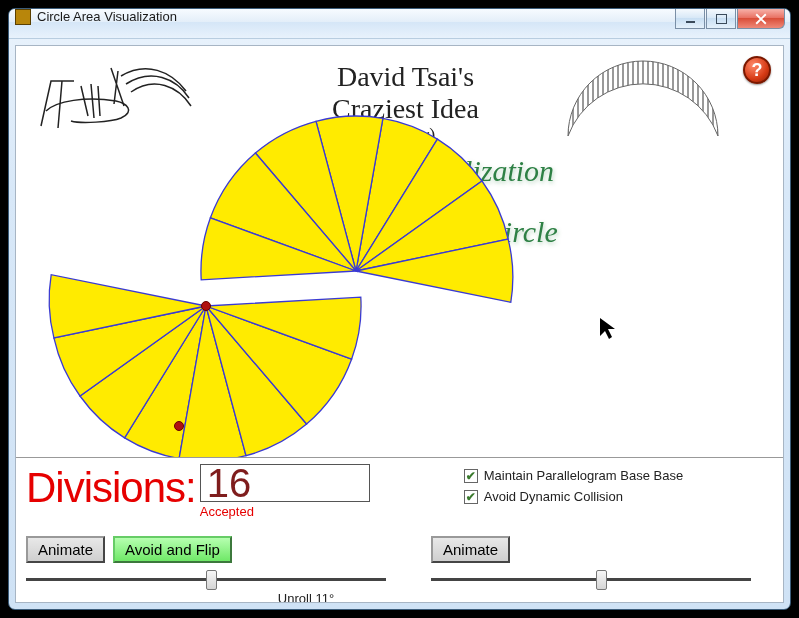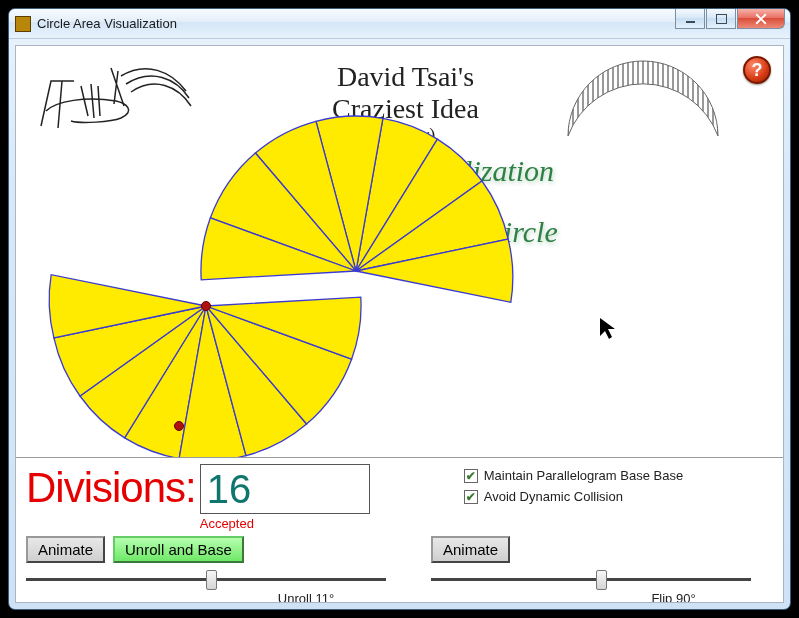--- a/index.html
+++ b/index.html
@@ -18,21 +18,21 @@
     background: linear-gradient(#eaf3fc, #d8e8f8 30%, #cfe2f5);
     border: 1px solid #3b5c7a;
     border-radius: 7px;
     box-shadow: 0 0 8px rgba(0,0,0,0.5);
     display: flex;
     flex-direction: column;
   }
   .titlebar {
     height: 30px;
     display: flex;
-    align-items: center;
+    align-items: flex-start;
     padding: 0 6px;
     background: linear-gradient(#f7fbff, #e3eef9 45%, #d5e6f7 46%, #e8f2fc);
     border-bottom: 1px solid #b8cde0;
     border-radius: 7px 7px 0 0;
     position: relative;
   }
   .app-icon {
     width: 16px; height: 16px;
     background: #b8860b;
     margin-right: 6px;
@@ -159,24 +159,24 @@
     color: #e60000;
     font-family: Arial, sans-serif;
     letter-spacing: -1px;
   }
   .divisions-input-wrap {
     display: flex;
     flex-direction: column;
   }
   .divisions-input {
     width: 170px;
-    height: 50px;
+    height: 38px;
     border: 1px solid #555;
     font-size: 40px;
-    color: #0f766e;
+    color: #7f1d1d;
     font-family: Arial, sans-serif;
     padding: 0 6px;
   }
   .accepted {
     font-size: 13px;
     color: #e60000;
     font-family: Arial, sans-serif;
     margin-top: 2px;
   }
   .checks {
@@ -393,40 +393,39 @@
             <div class="checkbox">✔</div>
             <span>Avoid Dynamic Collision</span>
           </div>
         </div>
       </div>
 
       <div class="row2">
         <div class="group-left">
           <div style="display:flex; gap:8px; align-items:center;">
             <button class="btn">Animate</button>
-            <button class="btn lit">Unroll and Base</button>
+            <button class="btn lit">Avoid and Flip</button>
           </div>
           <div class="slider-group" style="margin-top:4px;">
             <div class="slider">
               <div class="slider-track" style="width:360px;">
                 <div class="slider-thumb" style="left:180px;"></div>
               </div>
             </div>
             <div class="slider-label" style="margin-left:170px;">Unroll 11°</div>
           </div>
         </div>
 
         <div class="group-right">
           <button class="btn">Animate</button>
           <div class="slider-group" style="margin-top:4px;">
             <div class="slider">
               <div class="slider-track" style="width:320px;">
                 <div class="slider-thumb" style="left:165px;"></div>
               </div>
             </div>
-            <div class="slider-label" style="margin-left:155px;">Flip 90°</div>
           </div>
         </div>
       </div>
     </div>
 
   </div>
 </div>
 
 </body></html>

